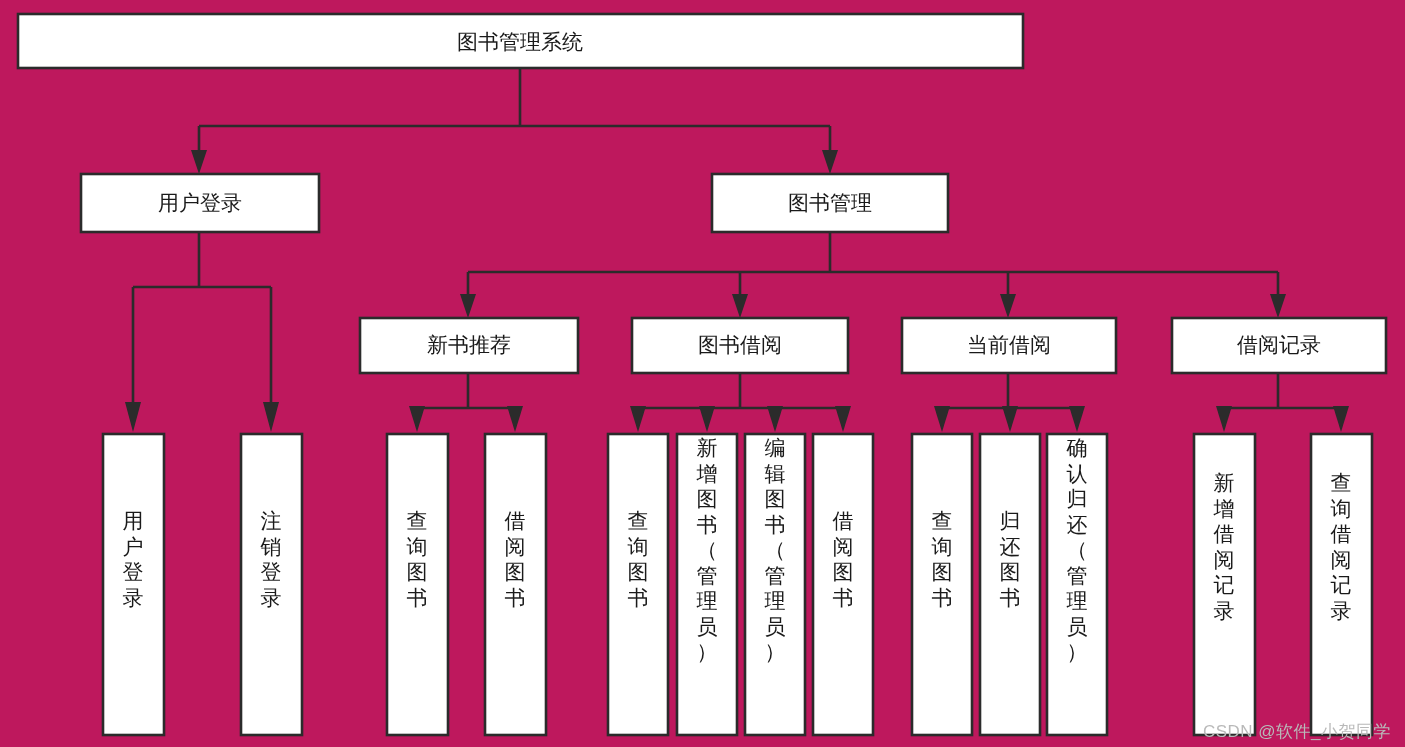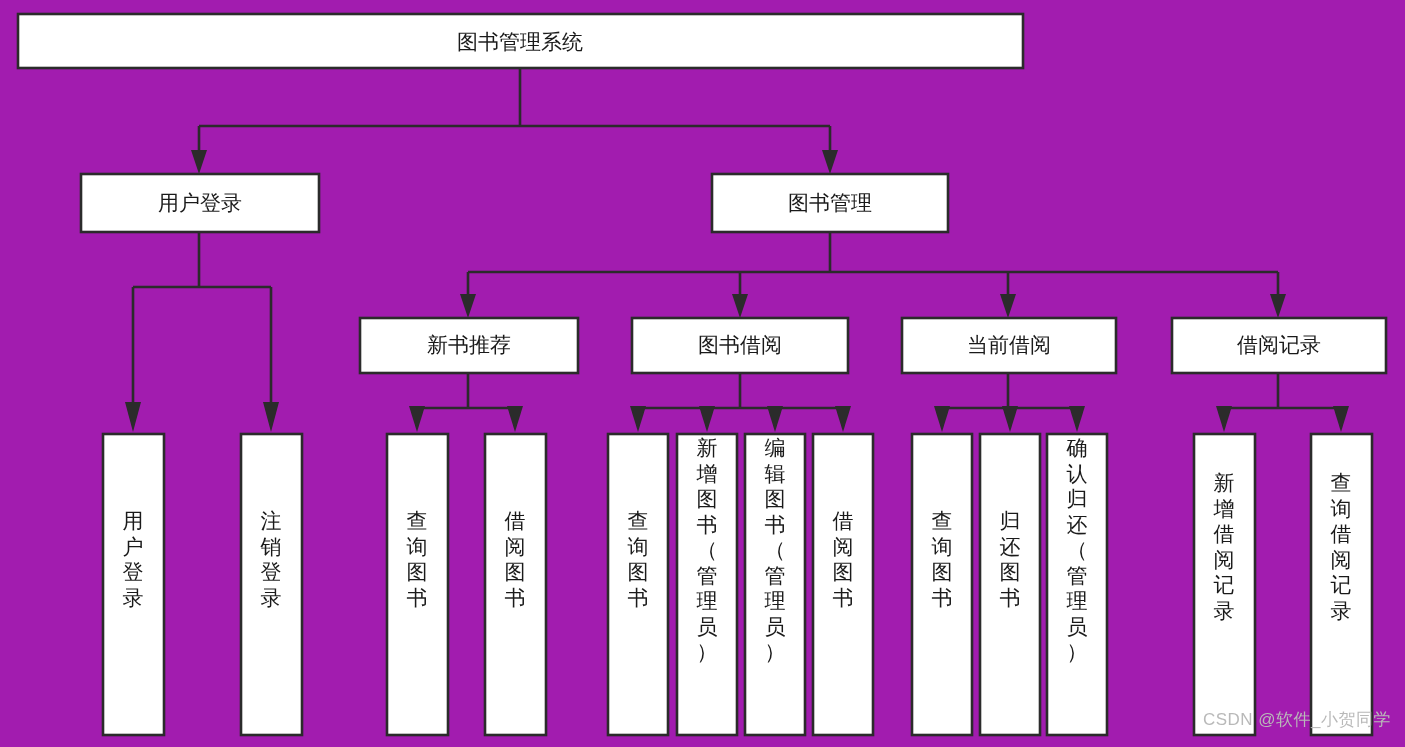--- a/index.html
+++ b/index.html
@@ -7,21 +7,21 @@
     padding: 0;
     background: #ffffff;
   }
   body {
     font-family: "Liberation Sans", "DejaVu Sans", sans-serif;
   }
   #diagram-root {
     position: relative;
     width: 1405px;
     height: 747px;
-    background: #a21caf;
+    background: #be185d;
     overflow: hidden;
   }
   svg#tree-svg {
     position: absolute;
     top: 0;
     left: 0;
     width: 1405px;
     height: 747px;
   }
   .node-box {
@@ -48,21 +48,21 @@
   }
   .node-label-v {
     font-family: "Liberation Sans", "DejaVu Sans", sans-serif;
     font-size: 21px;
     fill: #1a1a1a;
     text-anchor: middle;
   }
   .watermark {
     position: absolute;
     right: 14px;
-    bottom: 16px;
+    bottom: 4px;
     font-family: "Liberation Sans", "DejaVu Sans", sans-serif;
     font-size: 17px;
     color: #b9b9b9;
     letter-spacing: 0.5px;
     white-space: nowrap;
     user-select: none;
   }
 </style>
 </head>
 <body>

